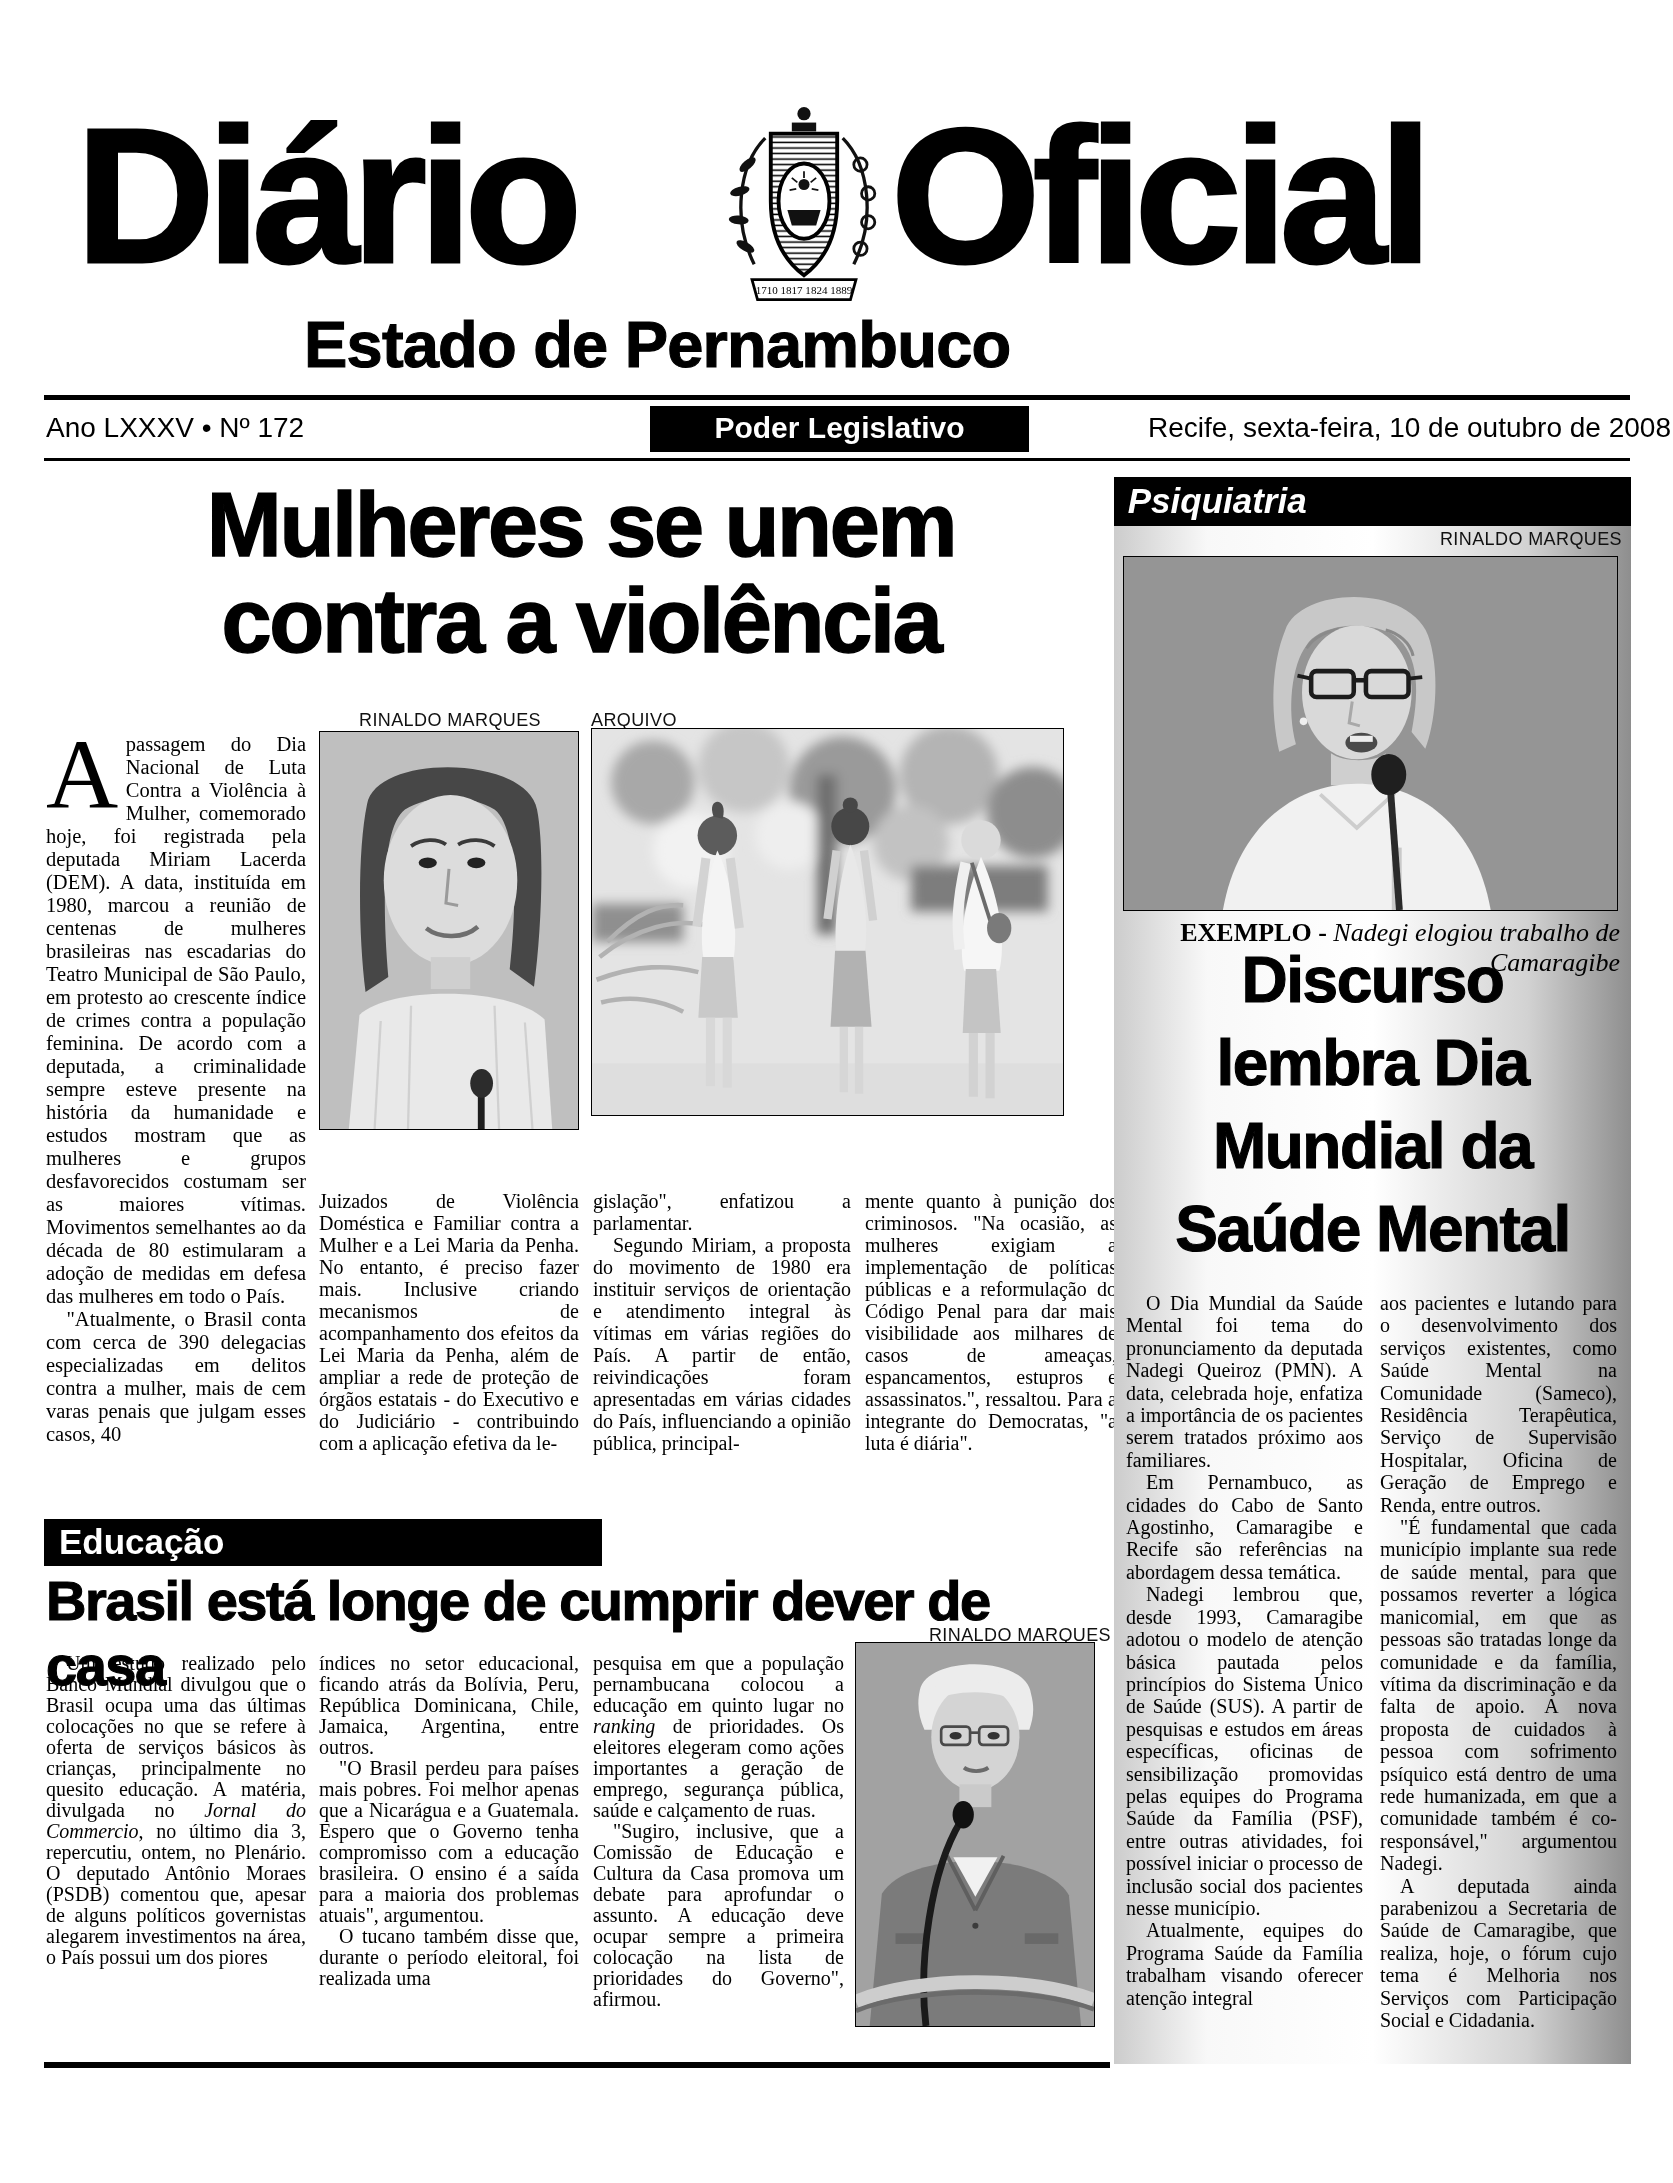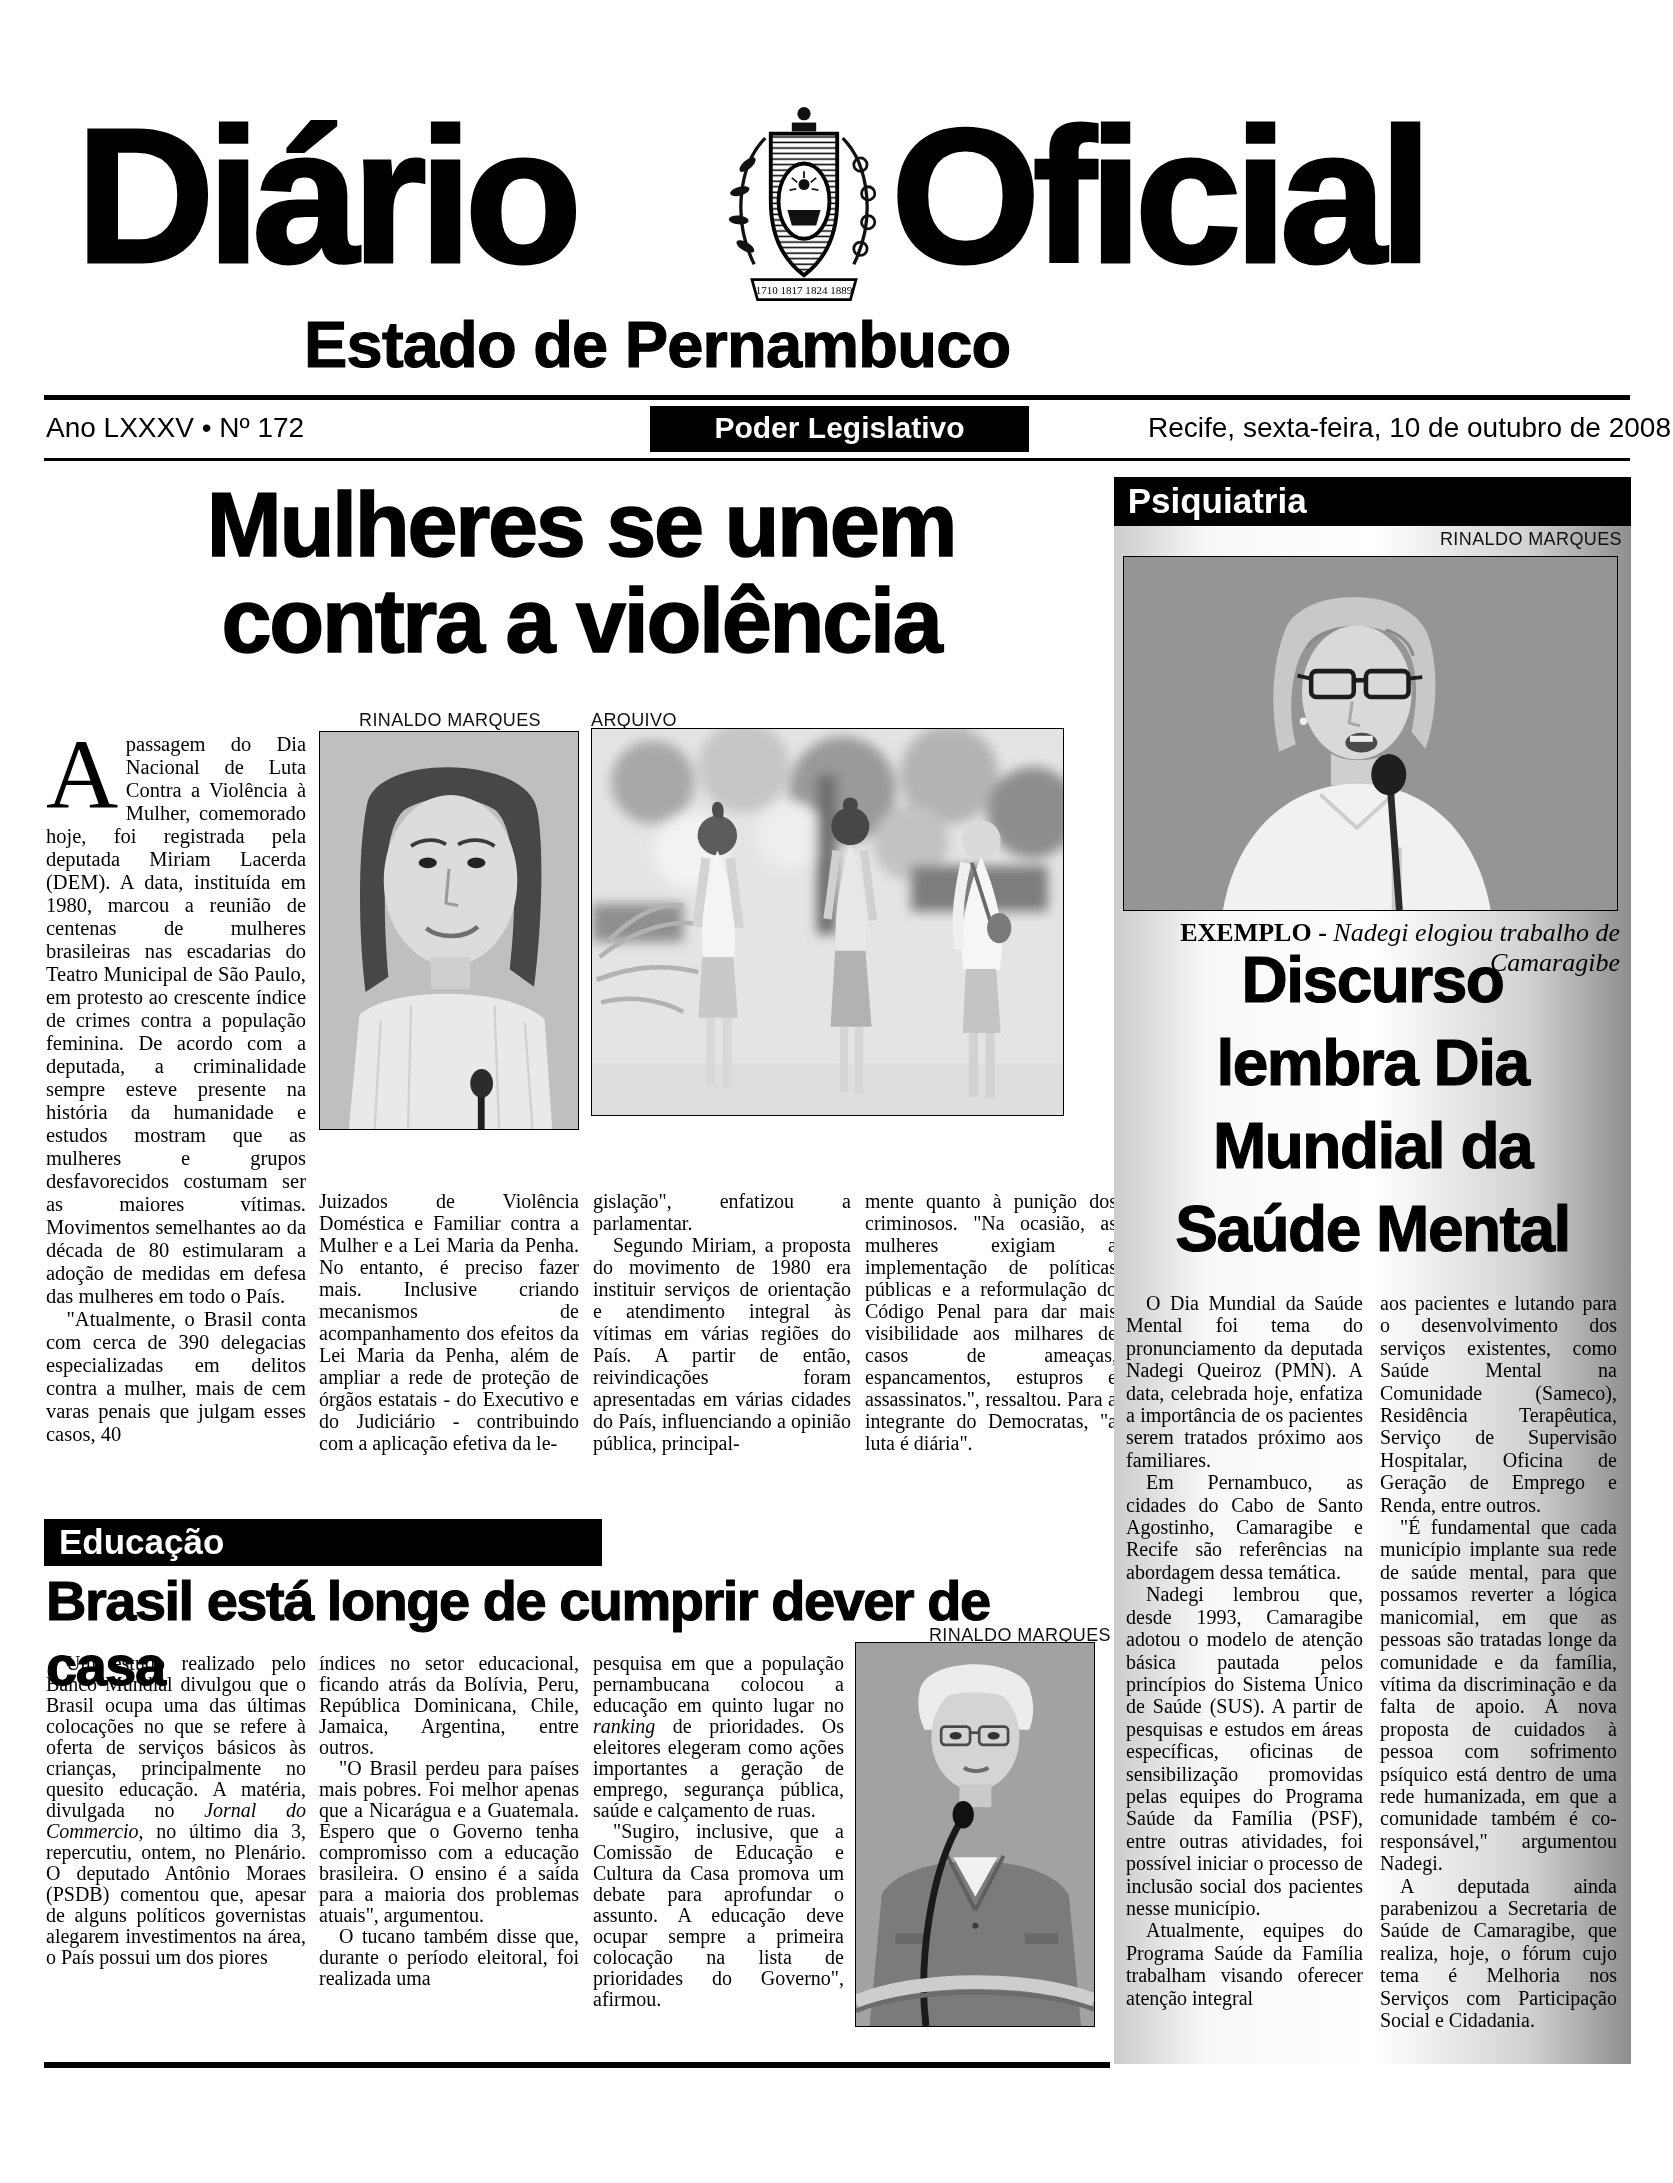--- a/index.html
+++ b/index.html
@@ -53,21 +53,21 @@
   .caption b{font-weight:bold;}
   .caption i{font-style:italic;}
   #lead-caption{left:319px;top:1140px;width:794px;}
 
   
   #sidebar{left:1114px;top:477px;width:517px;height:1587px;
            background:linear-gradient(90deg,#cccccc 0%,#f8f8f8 18%,#ffffff 50%,#d2d2d2 80%,#8e8e8e 100%);}
   .section-bar{background:#000;}
   .section-bar span{display:block;color:#fff;font-family:"Liberation Sans",sans-serif;font-weight:bold;}
   #sb-bar{left:0;top:0;width:517px;height:49px;}
-  #sb-bar span{font-size:35px;line-height:47px;padding-left:13.7px;}
+  #sb-bar span{font-size:35px;line-height:47px;padding-left:13.7px;font-style:italic;}
   #sb-credit{top:52px;right:9px;}
   #photo-nadegi{left:9px;top:79px;width:493px;height:353px;}
   #sb-caption{left:12px;top:441px;width:494px;}
   #sb-headline{left:0;top:462px;width:517px;text-align:center;font-family:"Liberation Sans",sans-serif;
                font-weight:bold;font-size:64px;line-height:83px;letter-spacing:-1.5px;white-space:pre-line;
                -webkit-text-stroke:1.1px #000;}
   .sbcol{font-size:20px;line-height:22.4px;text-align:justify;white-space:pre-line;}
   #sb-col1{left:12px;top:815px;width:237px;}
   #sb-col2{left:266px;top:815px;width:237px;}
 

